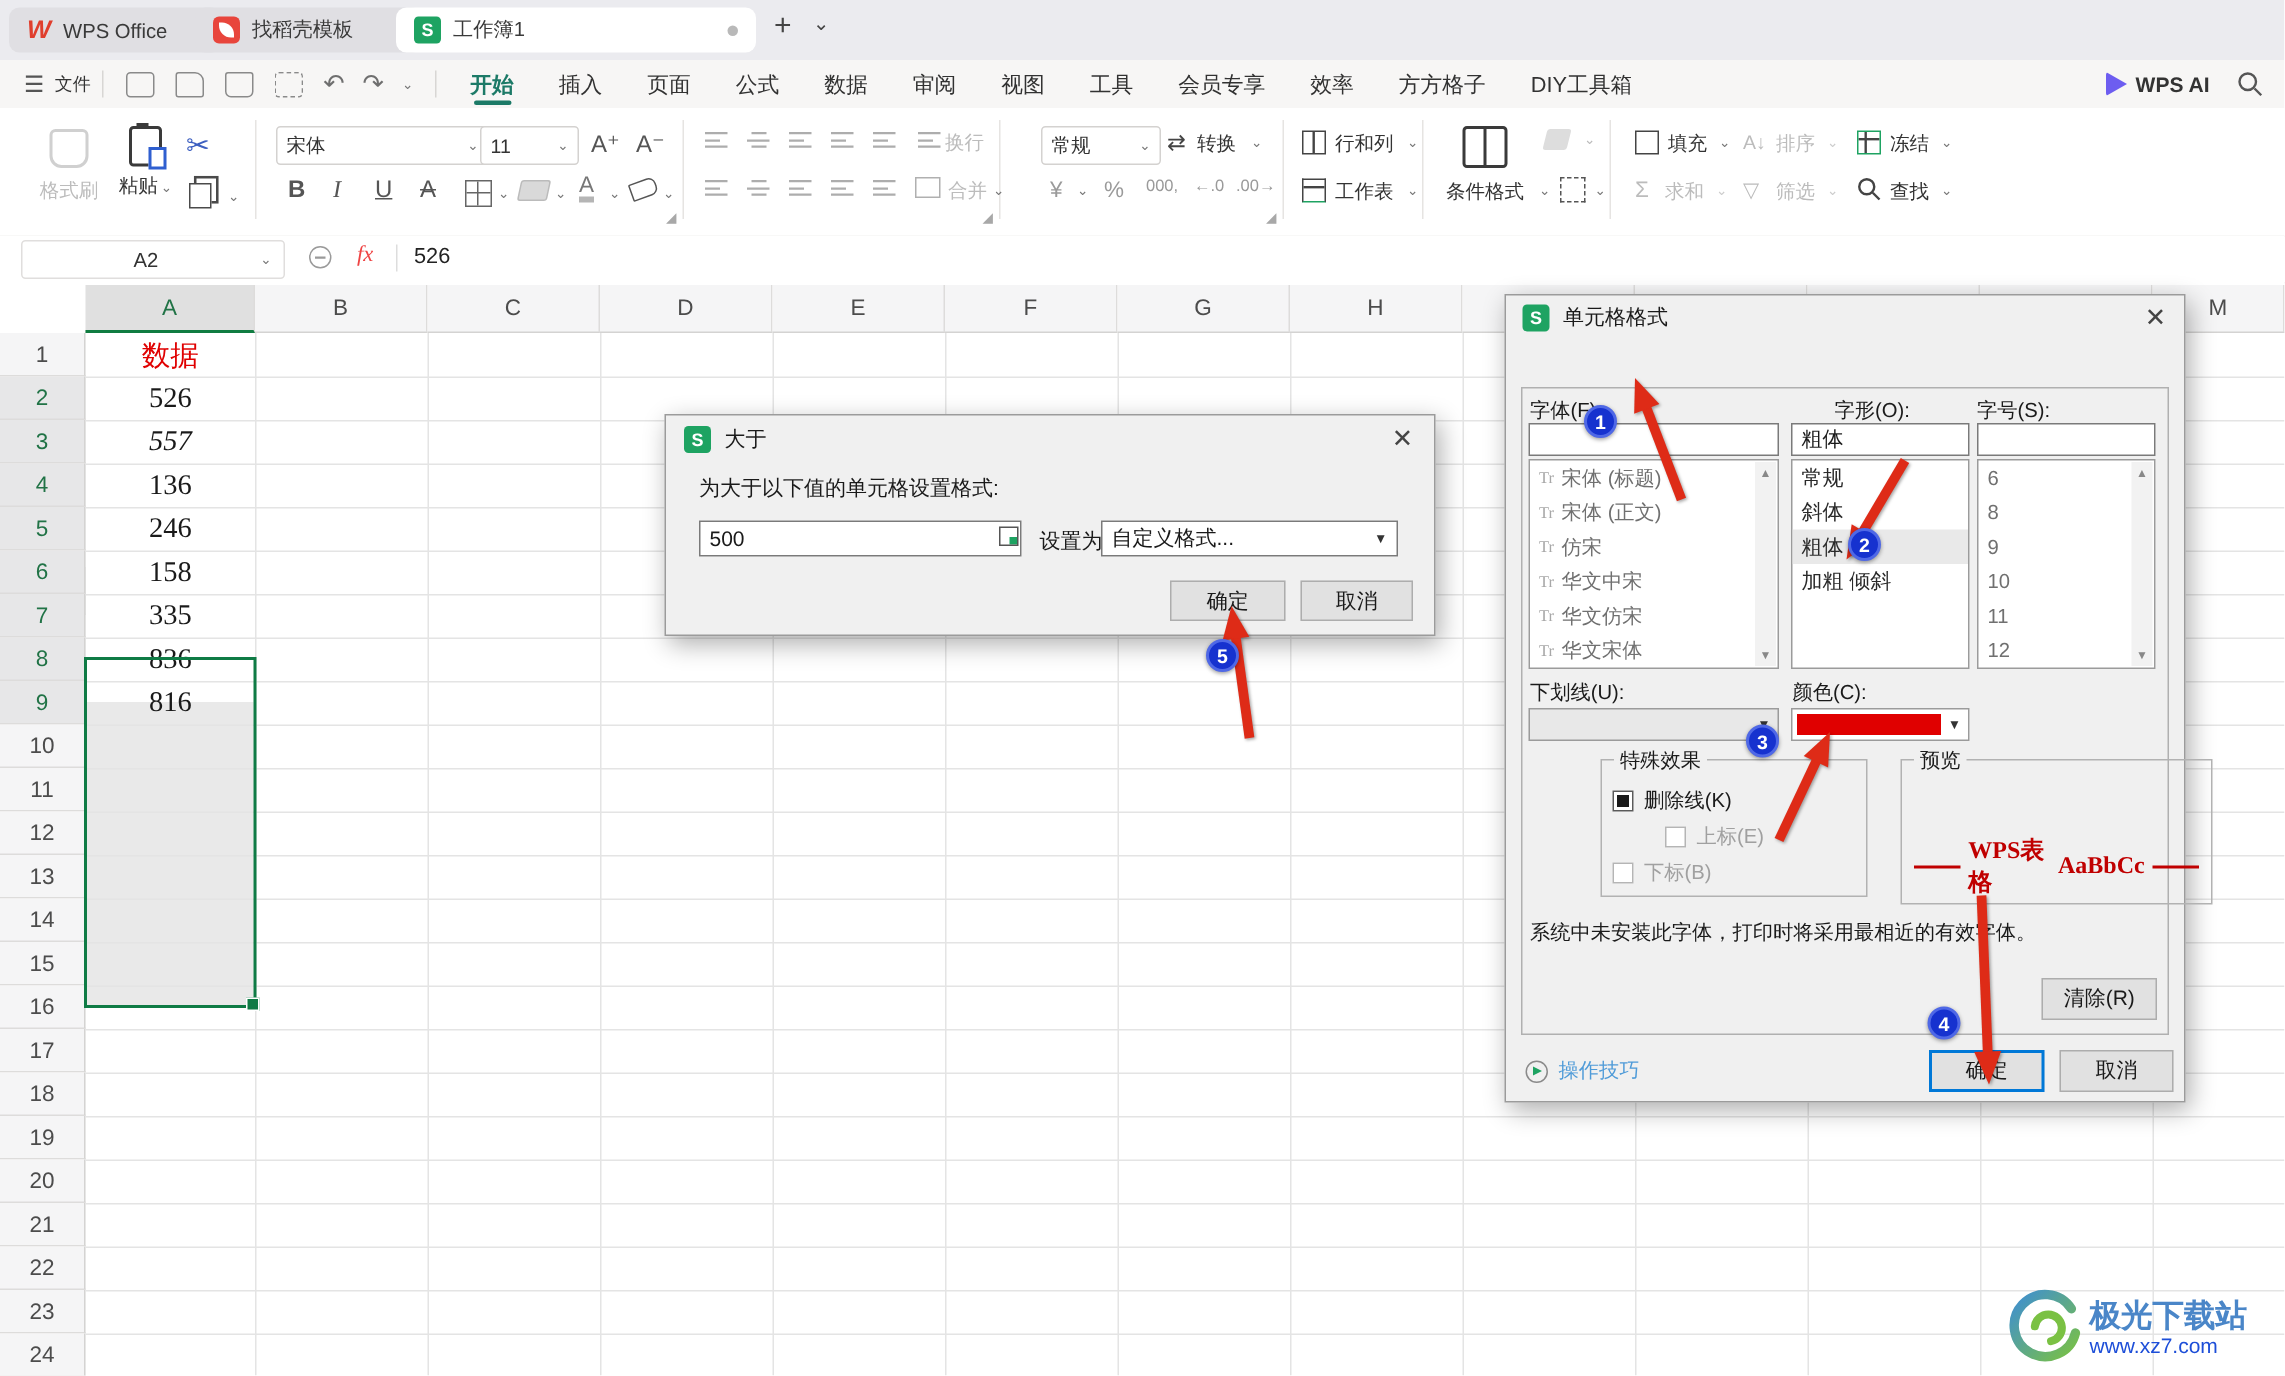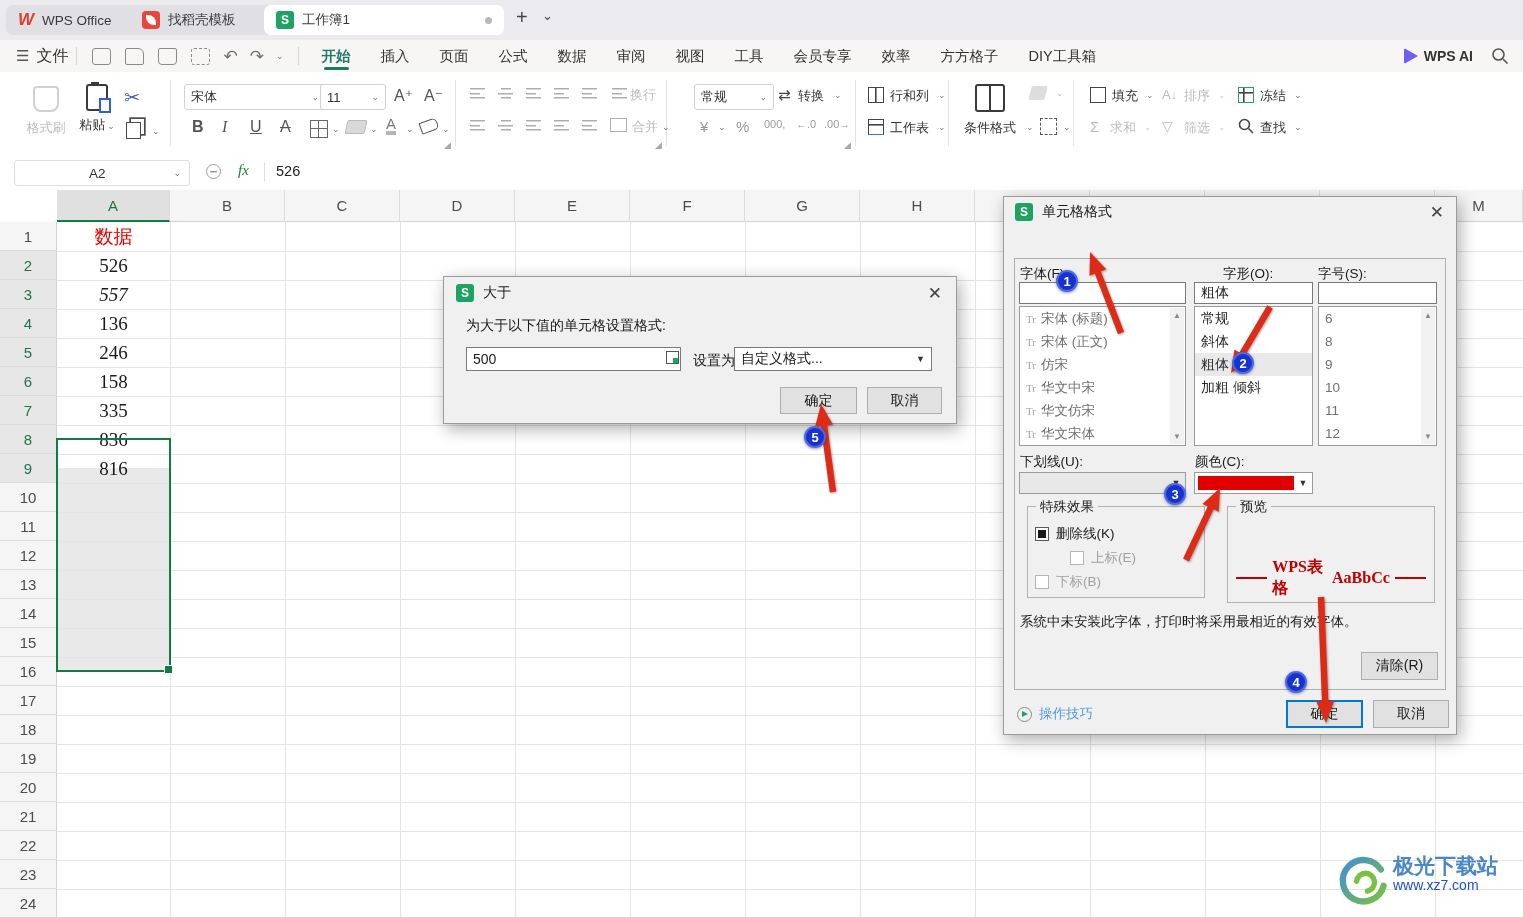--- a/index.html
+++ b/index.html
@@ -51,21 +51,21 @@
   .bars.c{background:
         linear-gradient(#adadad,#adadad) 2.5px 0/10px 1.5px no-repeat,
         linear-gradient(#adadad,#adadad) 0 4.5px/15px 1.5px no-repeat,
         linear-gradient(#adadad,#adadad) 2.5px 9px/10px 1.5px no-repeat;}
   .fmt-letter{font-size:16px;color:#555;}
   .corner-expand{position:absolute;font-size:9px;color:#a8a8a8;}
   
   #formulabar{left:0;top:157px;width:1523px;height:31px;background:#fff;border-bottom:1px solid #dcdad8;}
   #namebox{left:14px;top:3px;width:158px;height:24px;border:1px solid #e0dedd;border-radius:3px;
            display:flex;align-items:center;justify-content:space-between;padding:0 8px;font-size:13.5px;}
-  .fx{font-family:"Liberation Serif","DejaVu Serif",serif;font-style:italic;font-size:15px;color:#15803d;}
+  .fx{font-family:"Liberation Serif","DejaVu Serif",serif;font-style:italic;font-size:15px;color:#ef4444;}
   
   .colhead{top:190px;height:32px;background:#f5f5f6;border-right:1px solid #dddcdb;border-bottom:1px solid #d4d3d2;
            display:flex;align-items:center;justify-content:center;font-size:15px;color:#4c4c4c;box-sizing:border-box;}
   .colhead.sel{background:#e0e0e0;color:#217346;border-bottom:2px solid #107c41;}
   .rowhead{left:0;width:57px;background:#f5f5f6;border-right:1px solid #d4d3d2;border-bottom:1px solid #dddcdb;
            display:flex;align-items:center;justify-content:center;font-size:15px;color:#4c4c4c;box-sizing:border-box;}
   .rowhead.sel{background:#e7e7e8;color:#217346;}
   #corner{left:0;top:190px;width:57px;height:32px;background:#f5f5f6;border-right:1px solid #d4d3d2;
           border-bottom:1px solid #d4d3d2;box-sizing:border-box;}
   #corner i{position:absolute;right:5px;bottom:5px;width:0;height:0;border-left:11px solid transparent;
@@ -96,36 +96,36 @@
   #fmt-panel{border:1px solid #b0b0b0;background:#f0f0f0;box-sizing:border-box;}
   .fld-label{font-size:13.5px;color:#1a1a1a;}
   .listbox{background:#fff;border:1px solid #9b9b9b;box-sizing:border-box;overflow:hidden;}
   .list-item{height:23px;display:flex;align-items:center;font-size:13.5px;color:#707070;padding-left:6px;gap:5px;}
   .list-item .tr{font-family:"Liberation Serif","DejaVu Serif",serif;font-size:11px;color:#a8a8a8;}
   .list-item.dk{color:#2a2a2a;font-size:14px;}
   .list-item.selected{background:#e9e9e9;}
   .sbar{position:absolute;right:1px;top:1px;bottom:1px;width:14px;background:#f2f2f2;display:flex;
         flex-direction:column;justify-content:space-between;align-items:center;font-size:8px;color:#888;
         padding:3px 0;box-sizing:border-box;}
-  .grpbox{border:1px solid #b2b2b2;position:absolute;}
+  .grpbox{border:1px solid #b2b2b2;position:absolute;margin-left:40px;}
   .grpbox .legend{position:absolute;top:-9px;left:8px;background:#f0f0f0;padding:0 4px;font-size:13.5px;color:#1a1a1a;}
   .chk{width:14px;height:14px;border:1.5px solid #5a5a5a;background:#fff;box-sizing:border-box;position:relative;}
   .chk.filled::after{content:"";position:absolute;left:2px;top:2px;right:2px;bottom:2px;background:#1a1a1a;}
   .chk.dis{border-color:#b5b5b5;}
   .chkrow{position:absolute;display:flex;align-items:center;gap:7px;font-size:13.5px;color:#1a1a1a;}
   .chkrow.dis{color:#a0a0a0;}
   .redline{height:2px;background:#c00000;}
   .prevtext{font-family:"Liberation Serif","DejaVu Serif",serif;font-weight:bold;color:#c00000;font-size:16px;}
   
   .badge{position:absolute;width:22px;height:22px;border-radius:50%;background:#1632cf;border:2px solid #4f68e6;
          color:#fff;font-size:13px;font-weight:bold;display:flex;align-items:center;justify-content:center;
          z-index:30;box-sizing:border-box;box-shadow:0 1px 3px rgba(0,0,0,.4);}
   #arrowlayer{position:absolute;left:0;top:0;z-index:25;pointer-events:none;}
   
-  #watermark{left:1335px;top:855px;width:188px;height:62px;z-index:5;display:flex;align-items:flex-start;}
+  #watermark{left:1335px;top:855px;width:188px;height:62px;z-index:5;display:flex;align-items:center;}
   .wm-name{font-size:21px;font-weight:bold;color:#4a86c8;line-height:22px;}
   .wm-url{font-size:14px;color:#1d4ed8;}
   .link{color:#4f9bd8;font-size:13.5px;}
 </style>
 </head>
 <body>
 
 <div id="titlebar" class="abs">
   <div class="abs doc-tab inactive" style="left:6px;width:118px;">
     <span class="wlogo">W</span>
@@ -142,21 +142,21 @@
     <span>工作簿1</span>
     <span class="tab-dot" style="margin-left:auto;"></span>
   </div>
   <div class="abs tb-btn" style="left:516px;top:6px;">+</div>
   <div class="abs tb-btn" style="left:542px;top:8px;font-size:13px;">⌄</div>
 </div>
 
 <div id="menubar" class="abs">
   <div class="flex" style="margin-left:16px;gap:7px;">
     <span style="font-size:15px;color:#555;">☰</span>
-    <span style="font-size:16px;">文件</span>
+    <span style="font-size:12px;">文件</span>
   </div>
   <div class="vsep"></div>
   <span class="qi"></span>
   <span class="qi pg"></span>
   <span class="qi" style="border-radius:2px 2px 4px 4px;"></span>
   <span class="qi" style="border-style:dashed;"></span>
   <span class="uglyph">↶</span>
   <span class="uglyph">↷</span>
   <span class="carat" style="margin:0 6px;">⌄</span>
   <div class="vsep"></div>

